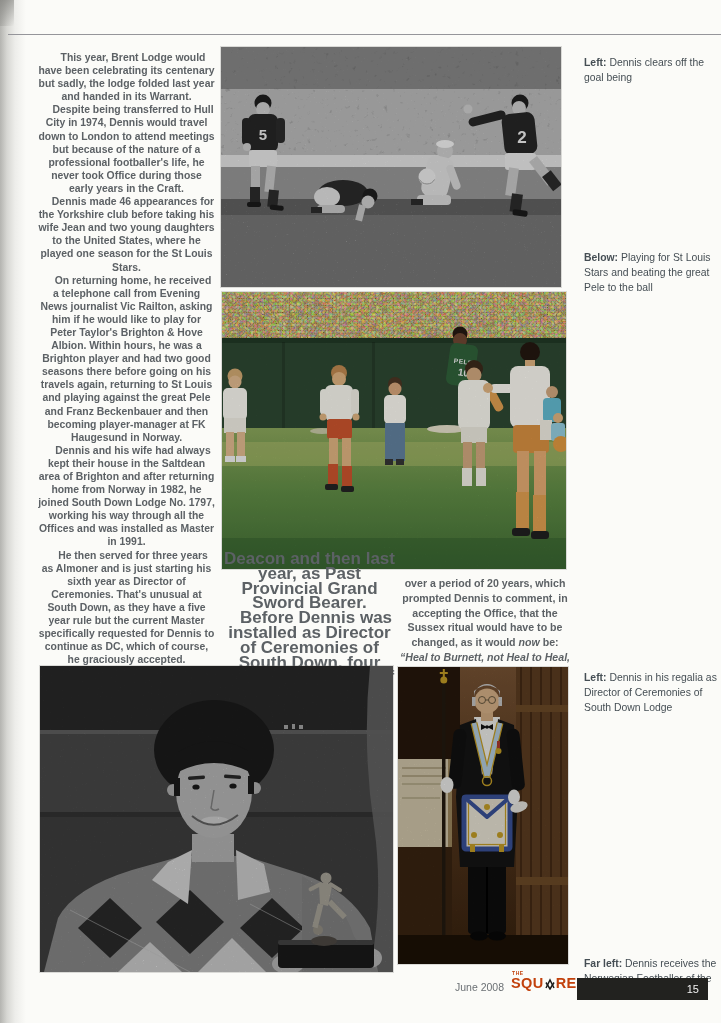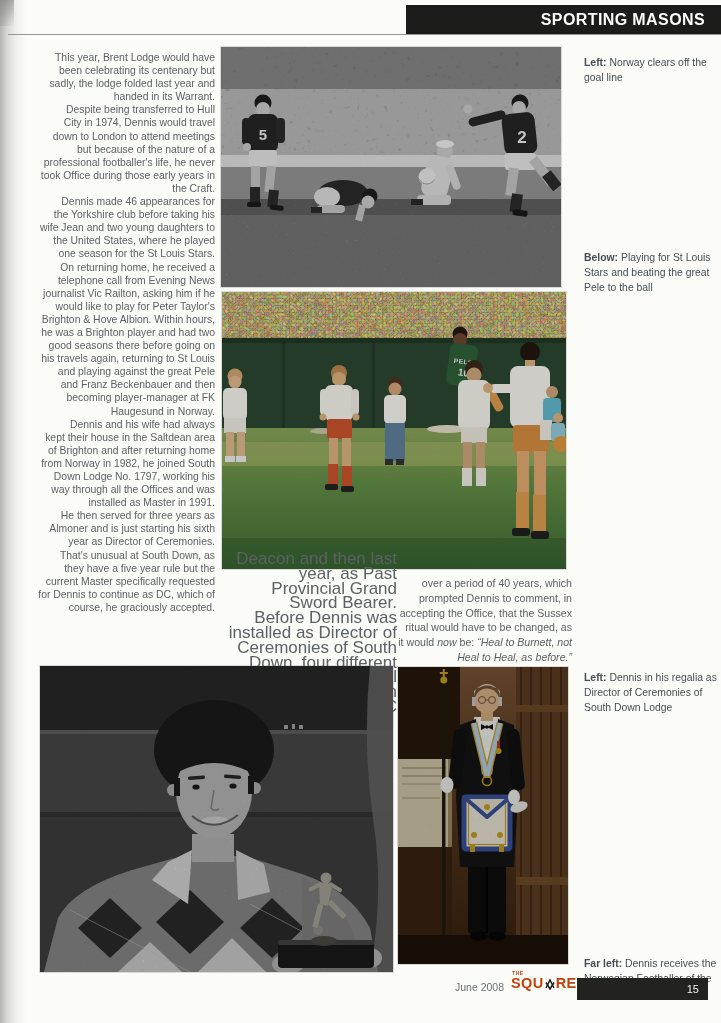--- a/index.html
+++ b/index.html
@@ -21,21 +21,21 @@
     position:absolute;left:406px;top:5px;width:315px;height:29px;
     background:#1c1c1a;color:#fdfdfd;
     display:flex;align-items:center;justify-content:flex-end;
     padding-right:16px;box-sizing:border-box;
     font-weight:bold;font-size:16px;letter-spacing:.4px;
   }
   .header-rule{
     position:absolute;left:8px;top:34px;width:713px;height:1px;
     background:#95959a;
   }
-  .col{position:absolute;color:#5c6165;font-size:10.4px;line-height:13.1px;text-align:right;}
+  .col{position:absolute;color:#5c6165;font-size:10.4px;line-height:13.1px;text-align:center;font-weight:bold;}
   .col p{margin:0;text-indent:13px;}
   .col-1{left:38px;top:51px;width:177px;}
   .col-2{left:222px;top:552px;width:175px;font-size:17px;line-height:14.8px;}
   .col-3{left:398px;top:576px;width:174px;font-size:10.6px;line-height:14.8px;}
   .col-3 p{text-indent:0;}
   .caption{
     position:absolute;width:132px;color:#454e54;
     font-size:10.4px;line-height:15px;
   }
   .caption b{font-weight:bold;}
@@ -65,23 +65,20 @@
   }
 </style>
 </head>
 <body>
 
 <div class="page">
   <div class="scan-edge"></div>
   <div class="scan-corner"></div>
 
   <div class="header-rule"></div>
-  <div class="header-bar">
-    <span>SPORTING MASONS</span>
-  </div>
 
   <div class="col col-1">
     <p>This year, Brent Lodge would have been celebrating its centenary but sadly, the lodge folded last year and handed in its Warrant.</p>
     <p>Despite being transferred to Hull City in 1974, Dennis would travel down to London to attend meetings but because of the nature of a professional footballer's life, he never took Office during those early years in the Craft.</p>
     <p>Dennis made 46 appearances for the Yorkshire club before taking his wife Jean and two young daughters to the United States, where he played one season for the St Louis Stars.</p>
     <p>On returning home, he received a telephone call from Evening News journalist Vic Railton, asking him if he would like to play for Peter Taylor's Brighton &amp; Hove Albion. Within hours, he was a Brighton player and had two good seasons there before going on his travels again, returning to St Louis and playing against the great Pele and Franz Beckenbauer and then becoming player-manager at FK Haugesund in Norway.</p>
     <p>Dennis and his wife had always kept their house in the Saltdean area of Brighton and after returning home from Norway in 1982, he joined South Down Lodge No. 1797, working his way through all the Offices and was installed as Master in 1991.</p>
     <p>He then served for three years as Almoner and is just starting his sixth year as Director of Ceremonies. That's unusual at South Down, as they have a five year rule but the current Master specifically requested for Dennis to continue as DC, which of course, he graciously accepted.</p>
   </div>
 
@@ -159,21 +156,21 @@
         <rect x="307" y="112" width="10" height="30" fill="#c4c4c4" transform="rotate(-38 312 112)"></rect>
         <rect x="291" y="147" width="11" height="18" fill="#2a2a2a" transform="rotate(8 296 147)"></rect>
         <rect x="320" y="127" width="11" height="18" fill="#2a2a2a" transform="rotate(-38 325 127)"></rect>
         <rect x="292" y="163" width="15" height="6" rx="2" fill="#1a1a1a" transform="rotate(8 299 163)"></rect>
       </g>
       <rect width="340" height="240" filter="url(#p1n)" opacity="0.16"></rect>
     </svg>
   </div>
 
   <div class="caption cap-1">
-    <b>Left:</b><span> Norway clears off the goal line</span>
+    <b>Left:</b><span> Dennis clears off the goal being</span>
   </div>
   <div class="caption cap-2">
     <b>Below:</b><span> Playing for St Louis Stars and beating the great Pele to the ball</span>
   </div>
 
   <div class="photo photo-2">
     <svg viewBox="0 0 344 277" width="344" height="277">
       <defs>
         <filter id="p2n">
             <feTurbulence type="fractalNoise" baseFrequency="0.9" numOctaves="2" stitchTiles="stitch"></feTurbulence>
@@ -283,21 +280,21 @@
       </g>
       <rect width="344" height="277" filter="url(#p2n)" opacity="0.14"></rect>
     </svg>
   </div>
 
   <div class="col col-2">
     <p style="text-indent:0">Deacon and then last year, as Past Provincial Grand Sword Bearer.</p>
     <p>Before Dennis was installed as Director of Ceremonies of South Down, four different members of the local Heal family had been the DC</p>
   </div>
   <div class="col col-3">
-    <p><span>over a period of 40 years, which prompted Dennis to comment, in accepting the Office, that the Sussex ritual would have to be changed, as it would </span><i>now</i><span> be: </span><i>“Heal to Burnett, not Heal to Heal, as before.”</i></p>
+    <p><span>over a period of 20 years, which prompted Dennis to comment, in accepting the Office, that the Sussex ritual would have to be changed, as it would </span><i>now</i><span> be: </span><i>“Heal to Burnett, not Heal to Heal, as before.”</i></p>
   </div>
 
   <div class="photo photo-3">
     <svg viewBox="0 0 353 306" width="353" height="306">
       <defs>
         <filter id="p3n">
             <feTurbulence type="fractalNoise" baseFrequency="0.85" numOctaves="2" stitchTiles="stitch"></feTurbulence>
             <feColorMatrix type="matrix" values="0 0 0 0 0 0 0 0 0 0 0 0 0 0 0 0.9 0.9 0.9 0 0"></feColorMatrix>
           </filter>
       </defs>

